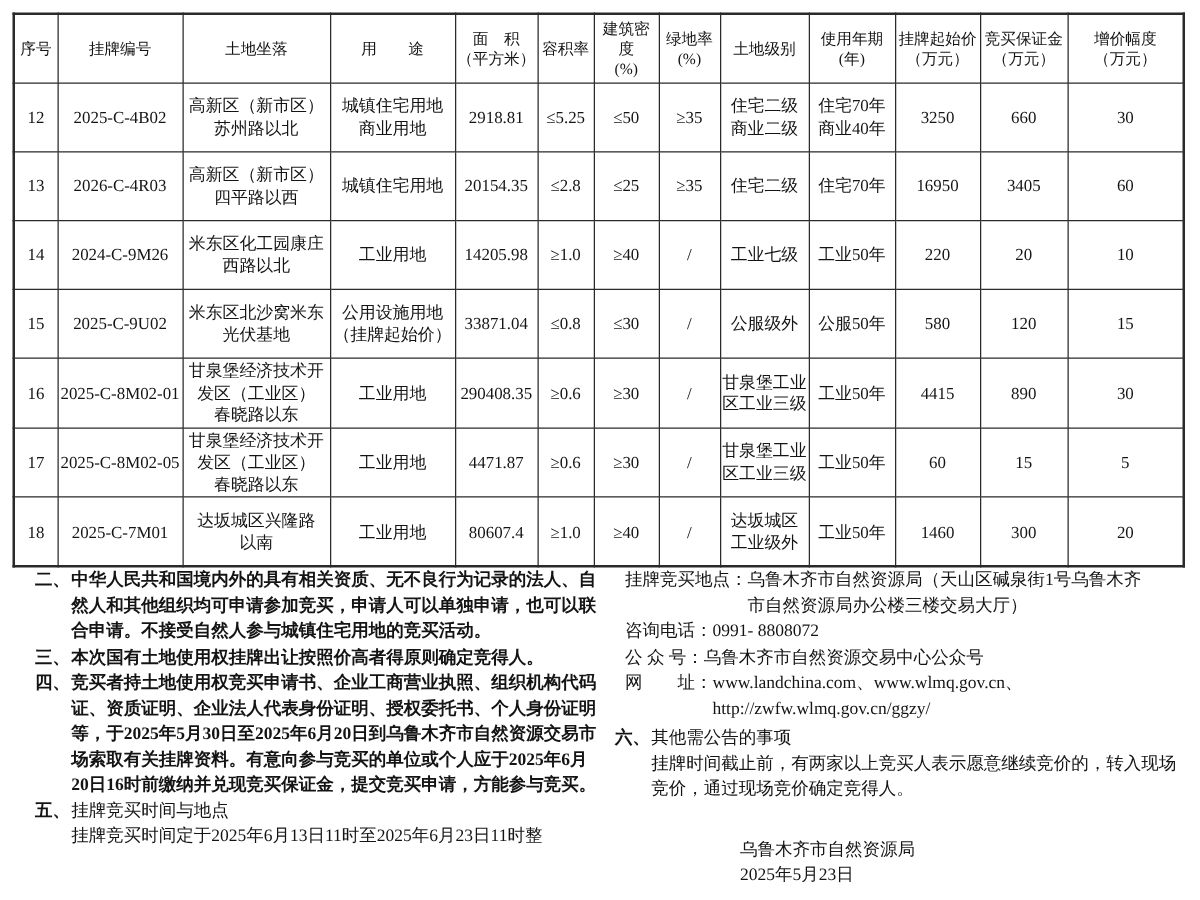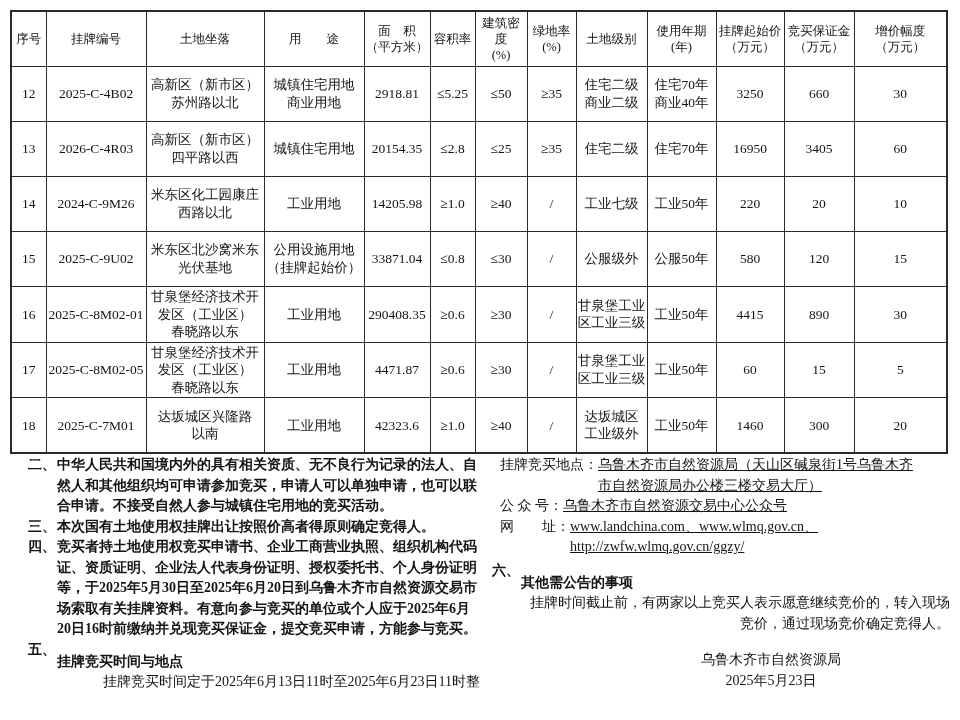--- a/index.html
+++ b/index.html
@@ -37,28 +37,28 @@
   .notes{
     position:absolute;left:28px;top:455px;width:922px;
     display:flex;gap:12px;
     font-size:14px;line-height:20.5px;
   }
   .col-left{width:452px;}
   .col-right{width:458px;}
   .note{display:flex;}
   .note-label{flex:0 0 29px;font-weight:bold;}
   .note-text{flex:1;font-weight:bold;}
-  .note-heading{font-weight:bold;margin-top:12px;}
-  .indent-line{margin-left:29px;text-align:right;}
+  .note-heading{font-weight:normal;}
+  .indent-line{margin-left:29px;}
   .hang{display:flex;}
   .hang-label{flex:0 0 auto;white-space:pre;}
-  .hang-value{flex:1;white-space:pre-line;text-decoration:underline;}
+  .hang-value{flex:1;white-space:pre-line;}
   .venue-block{margin-left:8px;}
   .item6{margin-top:3px;}
-  .signature{margin-top:16px;text-align:center;padding-left:100px;}
+  .signature{margin-top:28px;text-align:left;padding-left:100px;}
 </style>
 </head>
 <body>
 
 <div class="page">
 
   <table class="land-table">
     <colgroup>
       <col class="c0">
         <col class="c1">
@@ -199,21 +199,21 @@
         <td>60</td>
         <td>15</td>
         <td>5</td>
       </tr>
       <tr>
         <td>18</td>
         <td>2025-C-7M01</td>
         <td>达坂城区兴隆路
 以南</td>
         <td>工业用地</td>
-        <td>42323.6</td>
+        <td>80607.4</td>
         <td>≥1.0</td>
         <td>≥40</td>
         <td>/</td>
         <td>达坂城区
 工业级外</td>
         <td>工业50年</td>
         <td>1460</td>
         <td>300</td>
         <td>20</td>
       </tr>
@@ -241,20 +241,24 @@
       </div>
       <div class="indent-line">挂牌竞买时间定于2025年6月13日11时至2025年6月23日11时整</div>
     </div>
 
     <div class="col-right">
       <div class="venue-block">
         <div class="hang">
           <span class="hang-label">挂牌竞买地点：</span>
           <span class="hang-value">乌鲁木齐市自然资源局（天山区碱泉街1号乌鲁木齐
 市自然资源局办公楼三楼交易大厅）</span>
+        </div>
+        <div class="hang">
+          <span class="hang-label">咨询电话：</span>
+          <span class="hang-value">0991- 8808072</span>
         </div>
         <div class="hang">
           <span class="hang-label">公 众 号：</span>
           <span class="hang-value">乌鲁木齐市自然资源交易中心公众号</span>
         </div>
         <div class="hang">
           <span class="hang-label">网　　址：</span>
           <span class="hang-value">www.landchina.com、www.wlmq.gov.cn、
 http://zwfw.wlmq.gov.cn/ggzy/</span>
         </div>

